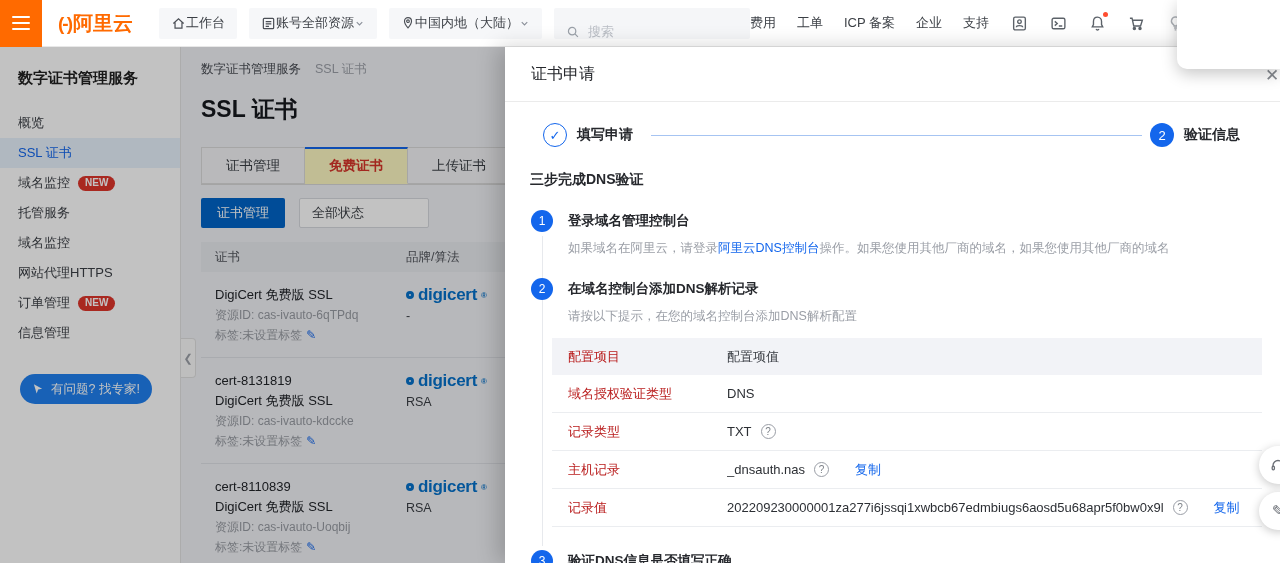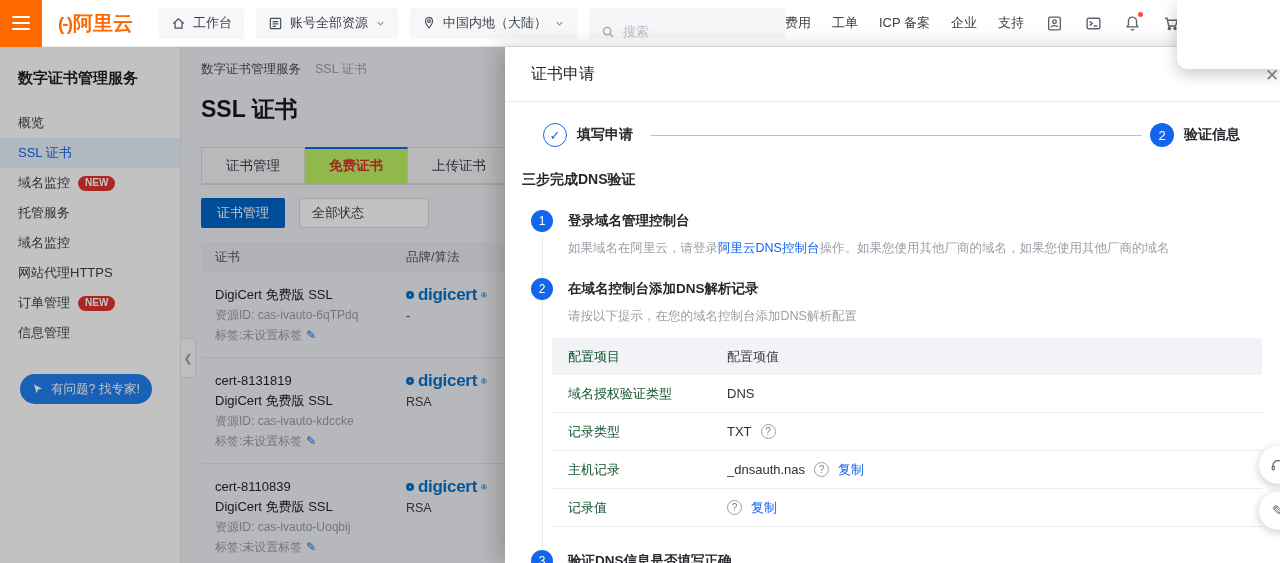--- a/index.html
+++ b/index.html
@@ -8,21 +8,21 @@
   .page { position:relative; width:1280px; height:563px; background:#fff; overflow:hidden; }
 
   
   .navbar { position:relative; z-index:5; height:47px; display:flex; align-items:center; background:#fff; border-bottom:1px solid #e8e8e8; }
   .hamburger { width:42px; height:47px; background:#FF6A00; display:flex; flex-direction:column; justify-content:center; align-items:center; gap:4px; cursor:pointer; flex-shrink:0; }
   .hamburger i { display:block; width:18px; height:2px; background:#fff; border-radius:1px; }
   .logo { display:flex; align-items:baseline; gap:2px; margin:0 14px 0 16px; color:#FF6A00; font-weight:bold; white-space:nowrap; }
   .logo .mark { font-size:19px; letter-spacing:-2px; }
   .logo .txt { font-size:20px; }
   .nav-divider { width:1px; height:18px; background:#e3e3e3; margin-right:12px; }
-  .nav-box { display:flex; align-items:center; gap:7px; height:31px; padding:0 12px; background:#F6F7F9; border-radius:2px; margin-right:12px; font-size:13px; color:#3b3f45; cursor:pointer; white-space:nowrap; }
+  .nav-box { display:flex; align-items:center; gap:0; height:31px; padding:0 12px; background:#F6F7F9; border-radius:2px; margin-right:12px; font-size:13px; color:#3b3f45; cursor:pointer; white-space:nowrap; }
   .nav-box svg, .nav-search svg { flex-shrink:0; }
   .chev { color:#8a8f99; }
   .nav-search { display:flex; align-items:flex-end; gap:8px; height:31px; width:215px; padding:0 12px; background:#F5F6F8; border-radius:2px; }
   .nav-search input { border:0; outline:none; background:transparent; font-size:13px; width:150px; color:#333; font-family:inherit; }
   .nav-search input::placeholder { color:#b9bdc4; }
   .nav-right { margin-left:auto; display:flex; align-items:center; gap:21px; padding-right:118px; }
   .nav-link { font-size:13px; color:#3b3f45; cursor:pointer; white-space:nowrap; }
   .nav-ico { position:relative; width:18px; height:18px; color:#5c6269; display:flex; align-items:center; justify-content:center; cursor:pointer; }
   .nav-ico.dim { color:#a9adb3; }
   .red-dot { position:absolute; top:-2px; right:-2px; width:5px; height:5px; border-radius:50%; background:#FF4D30; }
@@ -38,21 +38,21 @@
   .badge-new { background:#DF352B; color:#fff; font-size:10px; font-weight:bold; padding:1px 7px 2px; border-radius:9px; line-height:12px; }
   .expert-btn { margin:26px 0 0 20px; width:132px; height:30px; border-radius:16px; background:#2080F0; color:#fff; font-size:12.5px; display:flex; align-items:center; justify-content:center; gap:7px; cursor:pointer; border:none; font-family:inherit; }
 
   .content { flex:1; background:#F1F2F6; padding:14px 0 0 20px; overflow:hidden; position:relative; }
   .breadcrumb { font-size:12.5px; color:#4a4e55; display:flex; gap:14px; }
   .breadcrumb .cur { color:#9ca0a8; }
   .page-title { font-size:23px; font-weight:600; color:#16181d; margin-top:16px; }
   .tabs { display:flex; margin-top:22px; border-bottom:1px solid #d8d8d8; }
   .tab { display:flex; align-items:center; justify-content:center; height:37px; padding:0 24px; font-size:13.5px; color:#3b3f45; background:#F3F4F6; border:1px solid #dbdbdb; border-left-width:0; cursor:pointer; white-space:nowrap; }
   .tab:first-child { border-left-width:1px; }
-  .tab.active { background:#bef264; border-top:2px solid #1366EC; border-bottom-color:transparent; color:#D6352A; font-weight:bold; }
+  .tab.active { background:#fef9c3; border-top:2px solid #1366EC; border-bottom-color:transparent; color:#D6352A; font-weight:bold; }
   .toolbar { display:flex; align-items:center; gap:14px; margin-top:13px; }
   .btn-primary { height:30px; padding:0 16px; background:#0064C8; color:#fff; font-size:13px; border:none; border-radius:2px; cursor:pointer; white-space:nowrap; font-family:inherit; }
   .select-box { height:30px; min-width:130px; padding:0 12px; background:#fff; border:1px solid #d7d9de; border-radius:2px; font-size:13px; color:#3b3f45; display:flex; align-items:center; cursor:pointer; }
   .mtable { margin-top:14px; }
   .mhead { display:flex; align-items:center; height:30px; background:#E9EBEF; font-size:12.5px; color:#50545b; }
   .mc1 { width:205px; padding-left:14px; }
   .mc2 { flex:1; }
   .mrow { display:flex; padding:13px 0 12px; border-bottom:1px solid #DFE1E6; }
   .cert-id, .cert-name { font-size:13px; color:#22252a; line-height:20px; }
   .cert-res { font-size:12px; color:#989ca3; line-height:20px; }
@@ -72,37 +72,37 @@
   .drawer { position:absolute; top:47px; left:505px; right:0; bottom:0; background:#fff; z-index:100; box-shadow:-8px 0 20px rgba(0,0,0,0.18); overflow:hidden; }
   .drawer-head { height:55px; display:flex; align-items:center; padding:0 26px; border-bottom:1px solid #ebebeb; position:relative; }
   .drawer-title { font-size:16px; color:#26282d; font-weight:500; }
   .drawer-close { position:absolute; right:-7px; top:18px; font-size:17px; color:#85898f; cursor:pointer; width:22px; text-align:left; }
   .wizard { display:flex; align-items:center; margin:21px 30px 0 38px; }
   .wz-circle { width:24px; height:24px; border-radius:50%; flex-shrink:0; display:flex; align-items:center; justify-content:center; font-size:13px; }
   .wz-done { border:1px solid #1366EC; color:#1366EC; }
   .wz-cur { background:#1366EC; color:#fff; }
   .wz-label { font-size:14px; font-weight:bold; color:#26282d; margin:0 10px; white-space:nowrap; }
   .wz-line { flex:1; height:1px; background:#A6C4F2; margin:0 8px; }
-  .section-title { font-size:14px; font-weight:bold; color:#26282d; margin:24px 0 0 17px; }
+  .section-title { font-size:14px; font-weight:bold; color:#26282d; margin:24px 0 0 25px; }
   .step-list { position:relative; margin:4px 0 0 26px; }
   .step-list::before { content:""; position:absolute; left:10.5px; top:26px; bottom:26px; width:1px; background:#E7E9ED; }
   .step { display:flex; gap:15px; margin-top:21px; position:relative; }
   .step-num { position:relative; z-index:1; width:22px; height:22px; border-radius:50%; background:#1366EC; color:#fff; font-size:12px; display:flex; align-items:center; justify-content:center; flex-shrink:0; }
   .step-body { flex:1; padding-right:18px; min-width:0; }
   .step-title { font-size:13.5px; font-weight:bold; color:#26282d; line-height:22px; }
   .step-desc { font-size:12.5px; color:#9a9ea6; margin-top:7px; line-height:18px; }
   .inline-link { color:#1366EC; cursor:pointer; }
   .cfg-table { margin:13px 0 2px -16px; font-size:13px; }
   .cfg-head { display:flex; align-items:center; height:37px; background:#F2F3F7; color:#3b3f45; }
   .cfg-row { display:flex; align-items:center; height:38px; border-bottom:1px solid #EBEDF0; color:#2c2f34; }
-  .cfg-c1 { width:175px; padding-left:16px; flex-shrink:0; color:#14532d;font-family:Liberation Mono, monospace; }
+  .cfg-c1 { width:175px; padding-left:16px; flex-shrink:0; color:#b91c1c;font-family:Liberation Mono, monospace; }
   .cfg-c2 { flex:1; display:flex; align-items:center; gap:9px; min-width:0; white-space:nowrap; }
   .cfg-val { overflow:hidden; text-overflow:ellipsis; }
   .q-ring { width:15px; height:15px; border:1.2px solid #9a9ea6; border-radius:50%; color:#7c8087; font-size:10px; line-height:13px; text-align:center; flex-shrink:0; cursor:pointer; }
-  .copy-link { color:#1366EC; cursor:pointer; flex-shrink:0; }
+  .copy-link { color:#1366EC; cursor:pointer; flex-shrink:0;margin-left:17px; }
 
   
   .float-btn { position:absolute; right:-17px; width:38px; height:38px; border-radius:50%; background:#fff; box-shadow:0 2px 10px rgba(0,0,0,0.22); z-index:130; display:flex; align-items:center; justify-content:center; color:#6a6e75; font-size:15px; cursor:pointer; }
   .fb1 { top:446px; } .fb2 { top:492px; }
   .corner-popup { position:absolute; top:0; right:0; width:103px; height:69px; background:#fff; border-radius:0 0 0 10px; box-shadow:0 5px 16px rgba(0,0,0,0.22); z-index:150; }
 </style>
 </head>
 <body>
 
 <div class="page">
@@ -384,20 +384,21 @@
               <div class="cfg-c1">主机记录</div>
               <div class="cfg-c2">
                 <span class="cfg-val">_dnsauth.nas</span>
                 <span class="q-ring">?</span>
                 <span class="copy-link">复制</span>
               </div>
             </div>
             <div class="cfg-row">
               <div class="cfg-c1">记录值</div>
               <div class="cfg-c2">
+                <span class="cfg-val">202209230000001za277i6jssqi1xwbcb67edmbiugs6aosd5u68apr5f0bw0x9l</span>
                 <span class="q-ring">?</span>
                 <span class="copy-link">复制</span>
               </div>
             </div>
           </div>
         </div>
       </div>
 
       <div class="step">
         <div class="step-num">3</div>

